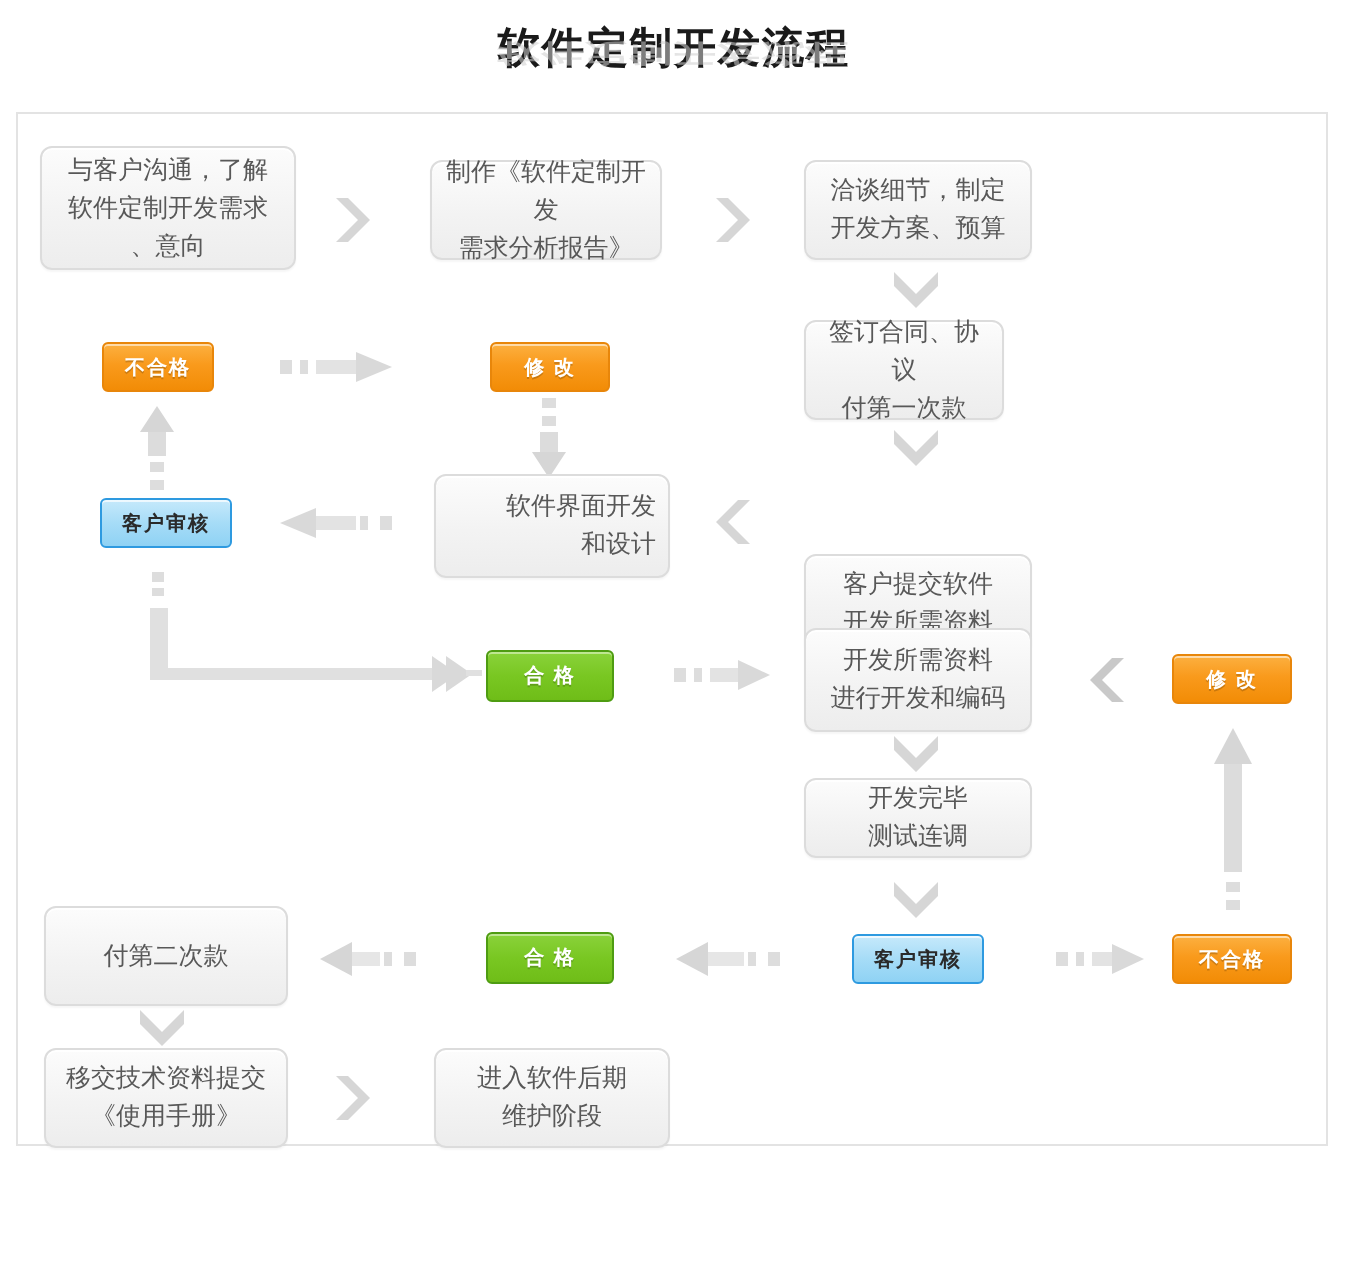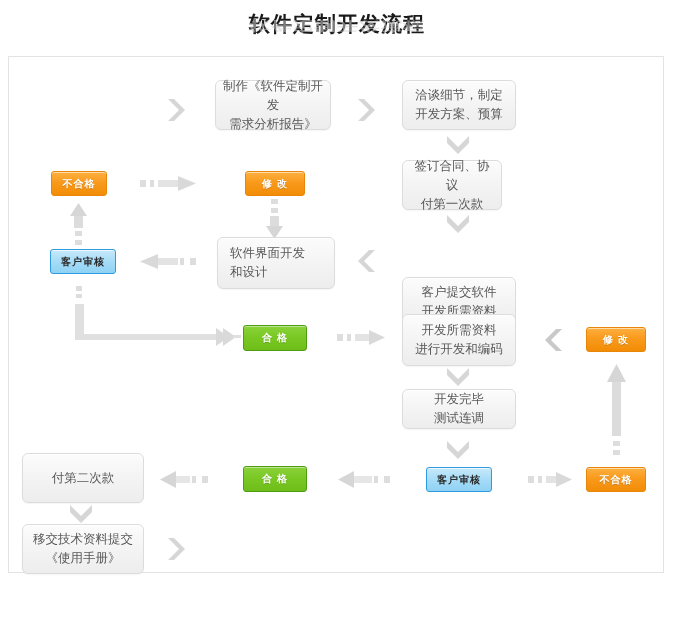--- a/index.html
+++ b/index.html
@@ -68,21 +68,21 @@
     color: #585858;
     font-size: 12.5px;
     line-height: 19px;
     display: flex;
     align-items: center;
     justify-content: center;
     text-align: center;
     padding: 0 6px;
   }
   .node .txt { display: block; width: 100%; }
-  .node.align-left { justify-content: flex-start; text-align: left; padding-left: 12px; }
+  .node.align-left { justify-content: flex-start; text-align: right; padding-left: 12px; }
 
   
   .badge {
     position: absolute;
     box-sizing: border-box;
     display: flex;
     align-items: center;
     justify-content: center;
     font-size: 10px;
     font-weight: bold;
@@ -246,20 +246,27 @@
 
     <g transform="translate(70,505)">
       <path d="M0,0 L11,11 L22,0 L22,7 L11,18 L0,7 Z" fill="#d6d6d6"></path>
     </g>
 
     <g transform="translate(168,538)">
       <path d="M0,0 L11,11 L0,22 L6,22 L17,11 L6,0 Z" fill="#d6d6d6"></path>
     </g>
   </svg>
 
+  <div class="node" style="left:20px; top:73px; width:128px; height:62px;">
+    <span class="txt">
+      <span>与客户沟通，了解</span><br>
+      <span>软件定制开发需求</span><br>
+      <span>、意向</span>
+    </span>
+  </div>
 
   <div class="node" style="left:215px; top:80px; width:116px; height:50px;">
     <span class="txt">
       <span>制作《软件定制开发</span><br>
       <span>需求分析报告》</span>
     </span>
   </div>
 
   <div class="node" style="left:402px; top:80px; width:114px; height:50px;">
     <span class="txt">
@@ -309,20 +316,26 @@
     </span>
   </div>
 
   <div class="node" style="left:22px; top:524px; width:122px; height:50px;">
     <span class="txt">
       <span>移交技术资料提交</span><br>
       <span>《使用手册》</span>
     </span>
   </div>
 
+  <div class="node" style="left:217px; top:524px; width:118px; height:50px;">
+    <span class="txt">
+      <span>进入软件后期</span><br>
+      <span>维护阶段</span>
+    </span>
+  </div>
 
   <div class="badge badge-orange" style="left:51px; top:171px; width:56px; height:25px;">不合格</div>
 
   <div class="badge badge-orange" style="left:245px; top:171px; width:60px; height:25px;">修 改</div>
 
   <div class="badge badge-blue" style="left:50px; top:249px; width:66px; height:25px;">客户审核</div>
 
   <div class="badge badge-green" style="left:243px; top:325px; width:64px; height:26px;">合 格</div>
 
   <div class="badge badge-orange" style="left:586px; top:327px; width:60px; height:25px;">修 改</div>

